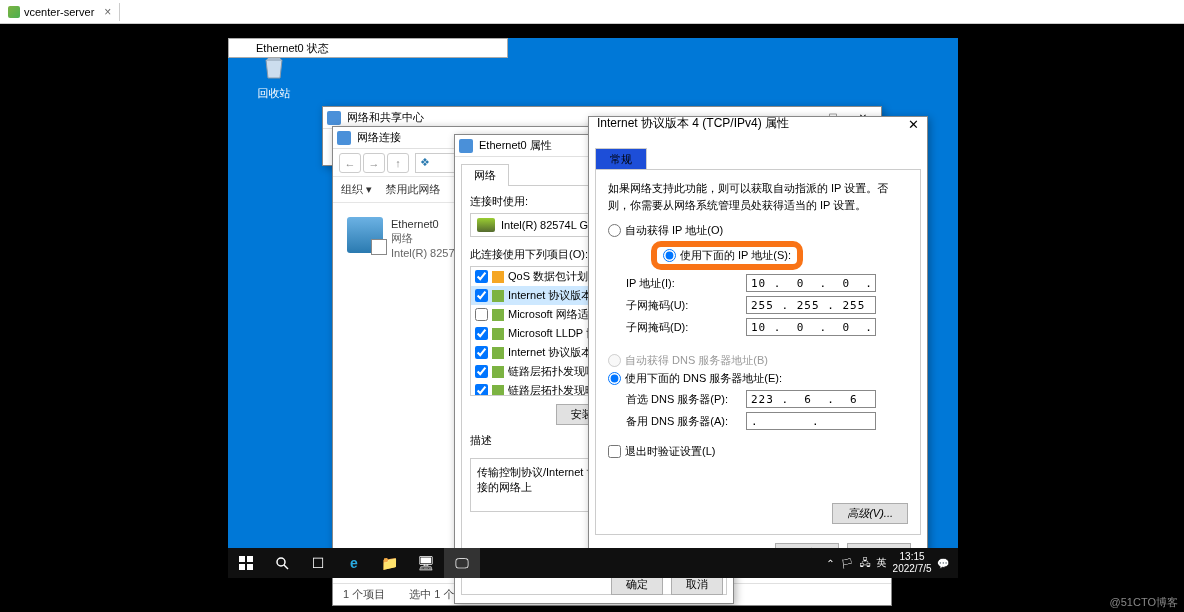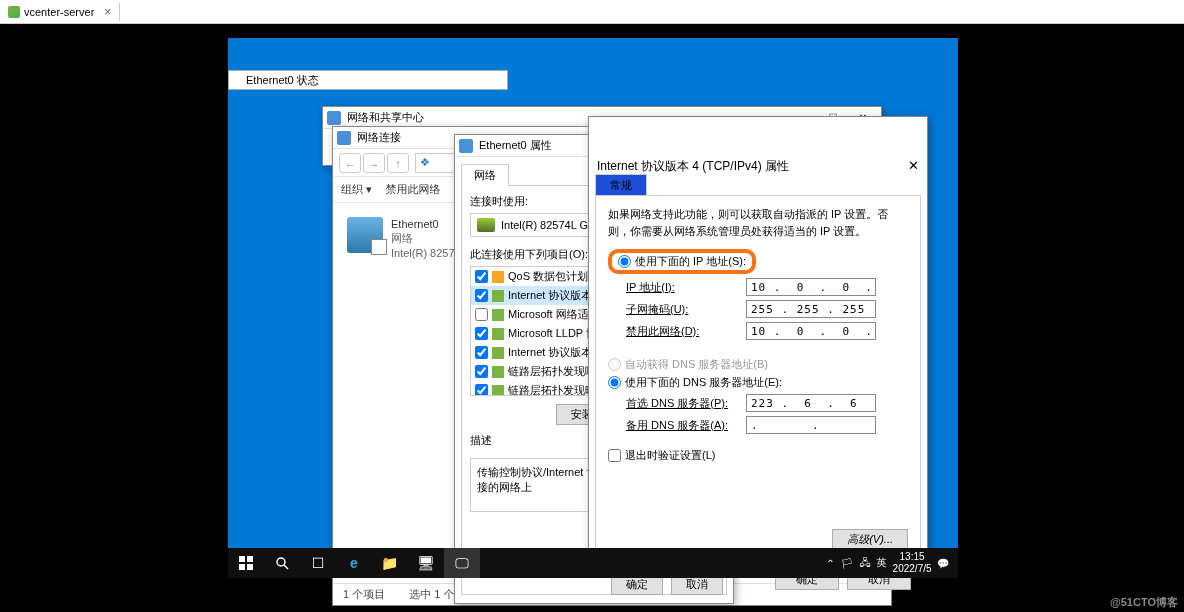--- a/index.html
+++ b/index.html
@@ -34,21 +34,21 @@
 .nav-arrow { width: 22px; height: 20px; border: 1px solid #ccc; border-radius: 3px; display:flex;align-items:center;justify-content:center;color:#888; }
 .addr { flex:1; height:20px; border:1px solid #ccc; padding:0 4px; display:flex; align-items:center; }
 .toolbar { height: 26px; display:flex; align-items:center; padding:0 8px; font-size:11px; border-bottom:1px solid #e5e5e5; color:#333; gap:14px;}
 .netitem { display:flex; gap:8px; padding:8px; margin:6px; width: 190px; }
 .net-ic { width:36px; height:36px; background:linear-gradient(#6cb2e4,#2a7ab0); border-radius:3px; position:relative; }
 .net-ic::after { content:''; position:absolute; right:-4px; bottom:-2px; width:14px; height:14px; background:#fff; border:1px solid #888; }
 .netitem .txt { font-size:11px; line-height:1.3; color:#333; }
 .status-bar { position:absolute; bottom:0; left:0; right:0; height:22px; border-top:1px solid #e0e0e0; display:flex; align-items:center; padding:0 10px; font-size:11px; gap:24px; color:#444; }
 
 
-.win-ethstatus { left: 226px; top: 82px; width: 280px; height: 20px; background:#fff; border:1px solid #aaa; z-index:2; font-size:11px; padding:2px 1px; display:flex; align-items:center;margin-top:32px; }
+.win-ethstatus { left: 226px; top: 82px; width: 280px; height: 20px; background:#fff; border:1px solid #aaa; z-index:2; font-size:11px; padding:2px 11px; display:flex; align-items:center; }
 
 
 .win-ethprops { left: 226px; top: 96px; width: 280px; height: 470px; z-index:3; }
 .tab-ctrl { margin:6px; }
 .tab-head { display:flex; font-size:11px; }
 .tab-btn { padding:3px 12px; border:1px solid #ccc; border-bottom:none; background:#fff; position:relative; top:1px; }
 .tab-body { border:1px solid #ccc; padding:8px; font-size:11px; min-height: 410px; }
 .adapter-box { border:1px solid #ccc; padding:4px 6px; display:flex; align-items:center; gap:6px; margin:4px 0 10px; }
 .adapter-ic { width:18px; height:14px; background:linear-gradient(#9acd32,#556b2f); border-radius:2px; }
 .item-list { border:1px solid #ccc; height:130px; overflow:hidden; margin-top:4px; }
@@ -57,60 +57,69 @@
 .proto-ic { width:12px; height:12px; background:#ddd; display:inline-block; }
 .proto-ic.green { background:#7cb342; }
 .proto-ic.orange { background:#f5a623; }
 .btn { font-size:11px; padding:2px 14px; border:1px solid #adadad; background:#e1e1e1; cursor:pointer; }
 .btn-row { display:flex; justify-content:center; gap:6px; margin-top:8px; }
 .desc-box { border:1px solid #ccc; padding:6px; margin-top:10px; font-size:11px; line-height:1.4; height:54px; }
 .dlg-btns { display:flex; justify-content:flex-end; gap:8px; padding:6px 10px; border-top:1px solid #eee; position:absolute; bottom:2px; right:0; left:0; }
 
 
 .win-ipv4 { left: 360px; top: 78px; width: 340px; height: 446px; z-index:4; }
-.ipv4-title { height: 24px; display:flex; align-items:flex-start; padding:15px 8px; font-size:12px;margin-top:26px; }
+.ipv4-title { height: 24px; display:flex; align-items:flex-end; padding:15px 8px; font-size:12px; }
 .ipv4-close { margin-left:auto; font-size:13px; }
 .ipv4-body { padding: 0 6px; font-size:11px; }
 .ipv4-tab-head { padding:3px 14px; border:1px solid #ccc; border-bottom:none; font-size:11px; display:inline-block; background:#1d4ed8; position:relative; top:1px; }
 .ipv4-tab-body { border:1px solid #ccc; padding:10px 12px; height: 366px; position:relative; }
 .info-text { font-size:11px; line-height:1.5; margin-bottom:10px; }
 .radio-row { display:flex; align-items:center; gap:4px; margin:3px 0; font-size:11px; }
 .radio-row input { margin:0; }
-.highlight { border: 4px solid #f97316; border-radius: 10px; padding: 1px 6px; display:inline-flex; align-items:center; gap:4px; }
+.highlight { border: 6px solid #f97316; border-radius: 10px; padding: 1px 6px; display:inline-flex; align-items:center; gap:4px;margin-left:43px; }
 .field-row { display:flex; align-items:center; margin:4px 0 4px 18px; font-size:11px; }
-.field-row label { width: 120px; text-decoration: underline; }
+.field-row label { width: 120px; }
 .ip-input { width: 130px; height: 18px; border:1px solid #888; font-size:11px; text-align:center; letter-spacing:1px; font-family: monospace; padding:0 4px; }
 .chk-row { display:flex; align-items:center; gap:4px; font-size:11px; margin-top:14px; }
 .adv-btn { position:absolute; right:12px; bottom:10px;font-style:italic; }
 .ipv4-btns { display:flex; justify-content:flex-end; gap:8px; padding:8px 10px; }
 
 
 .taskbar { position:absolute; bottom:0; left:0; right:0; height:30px; background:#101010; display:flex; align-items:center; color:#fff; z-index:10; }
 .tb-btn { width:36px; height:30px; display:flex; align-items:center; justify-content:center; color:#fff; font-size:14px; }
 .tb-btn.active { background:#333; }
 .tray { margin-left:auto; display:flex; align-items:center; gap:6px; padding:0 8px; font-size:10px; }
 .clock { text-align:center; line-height:1.2; }
 
-.watermark { position:absolute; right:6px; bottom:2px; font-size:11px; color:#888; z-index:20;font-weight:bold; }
+.watermark { position:absolute; right:6px; bottom:2px; font-size:11px; color:#888; z-index:20; }
 
 .disabled { color:#999; }
 </style>
 </head>
 <body>
 
 <div class="browser-tab-bar">
   <div class="browser-tab">
     <span class="tab-favicon"></span>
     <span>vcenter-server</span>
     <span class="tab-close">×</span>
   </div>
 </div>
 
 <div class="desktop">
 
+  <div class="desktop-icon">
+    <div class="recycle-bin">
+      <svg viewBox="0 0 32 32">
+          <path fill="#cde" stroke="#89a" d="M8 10 L24 10 L22 28 L10 28 Z"></path>
+          <path fill="#abc" d="M10 8 L22 8 L24 11 L8 11 Z"></path>
+        </svg>
+    </div>
+    <span>回收站</span>
+  </div>
 
   <div class="window win-netcenter">
     <div class="titlebar">
       <span class="wicon"></span>
       <span>网络和共享中心</span>
       <div class="win-controls">
         <span class="win-btn">—</span>
         <span class="win-btn">☐</span>
         <span class="win-btn close">✕</span>
       </div>
@@ -226,35 +235,39 @@
     <div class="ipv4-title">
       <span>Internet 协议版本 4 (TCP/IPv4) 属性</span>
       <span class="ipv4-close">✕</span>
     </div>
     <div class="ipv4-body">
       <span class="ipv4-tab-head">常规</span>
       <div class="ipv4-tab-body">
         <div class="info-text">如果网络支持此功能，则可以获取自动指派的 IP 设置。否则，你需要从网络系统管理员处获得适当的 IP 设置。</div>
 
         <div class="radio-row">
+          <input type="radio" name="ipmode" style="">
+          <span>自动获得 IP 地址(O)</span>
+        </div>
+        <div class="radio-row">
           <span class="highlight">
             <input type="radio" name="ipmode" checked="" style="">
             <span>使用下面的 IP 地址(S):</span>
           </span>
         </div>
         <div class="field-row">
           <label>IP 地址(I):</label>
           <input class="ip-input" value="10 .  0  .  0  . 200" style="">
         </div>
         <div class="field-row">
           <label>子网掩码(U):</label>
           <input class="ip-input" value="255 . 255 . 255 .  0" style="">
         </div>
         <div class="field-row">
-          <label>禁用此网络(D):</label>
+          <label>子网掩码(D):</label>
           <input class="ip-input" value="10 .  0  .  0  .  2" style="">
         </div>
 
         <div style="height:10px"></div>
         <div class="radio-row disabled">
           <input type="radio" name="dnsmode" disabled="" style="">
           <span>自动获得 DNS 服务器地址(B)</span>
         </div>
         <div class="radio-row">
           <input type="radio" name="dnsmode" checked="" style="">

